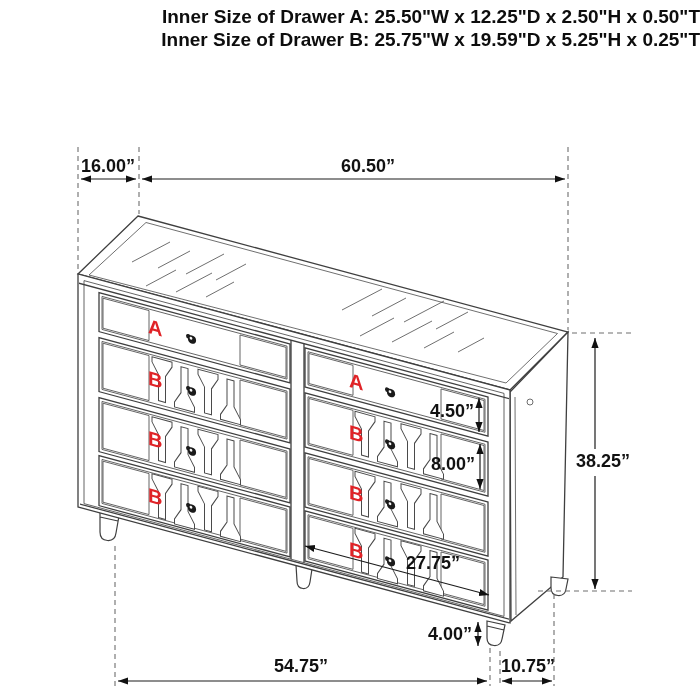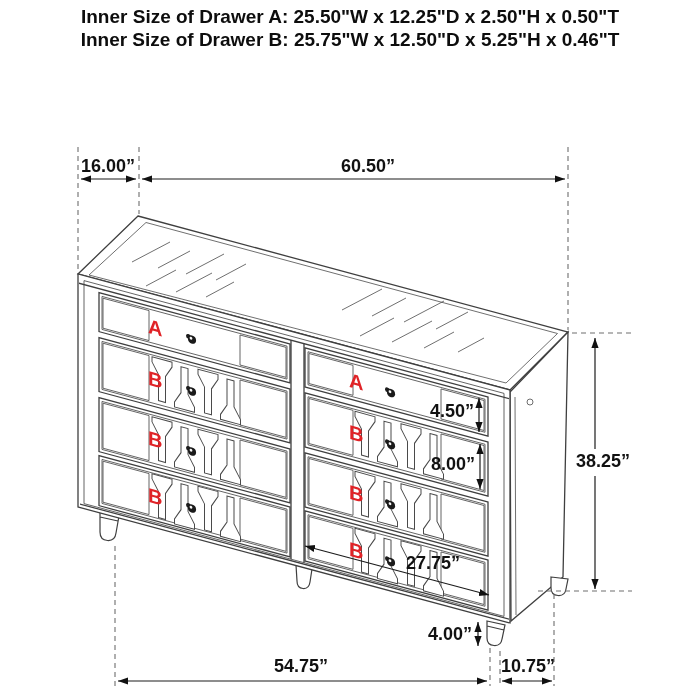--- a/index.html
+++ b/index.html
@@ -1,37 +1,37 @@
 <!DOCTYPE html>
 <html><head>
 <meta charset="utf-8">
 <style>
   html,body{margin:0;padding:0;background:#ffffff;}
   .stage{position:relative;width:700px;height:700px;background:#ffffff;overflow:hidden;
          font-family:"Liberation Sans",sans-serif;}
-  .title-block{position:absolute;top:5px;left:0;width:700px;text-align:center;
+  .title-block{position:absolute;top:5px;left:0;width:700px;text-align:right;
     font-size:19px;font-weight:bold;color:#0d0d0d;line-height:23px;letter-spacing:0;}
   svg{position:absolute;top:0;left:0;}
   svg text{font-family:"Liberation Sans",sans-serif;}
   .dim-text{font-size:18px;font-weight:bold;fill:#111111;}
   .drawer-letter{font-size:20px;font-weight:bold;}
   .ln{stroke:#3f3f3f;stroke-width:1.3;fill:none;}
   .lnthin{stroke:#4a4a4a;stroke-width:0.8;fill:none;}
   .dimline{stroke:#1c1c1c;stroke-width:1.2;fill:none;}
   .dash{stroke:#6e6e6e;stroke-width:1.1;fill:none;stroke-dasharray:5 4;}
   .white{fill:#ffffff;}
 </style>
 </head>
 <body>
 
 <div class="stage">
 
   <div class="title-block">
     <div>Inner Size of Drawer A: 25.50"W x 12.25"D x 2.50"H x 0.50"T</div>
-    <div>Inner Size of Drawer B: 25.75"W x 12.50"D x 5.25"H x 0.46"T</div>
+    <div>Inner Size of Drawer B: 25.75"W x 19.59"D x 5.25"H x 0.25"T</div>
   </div>
 
   <svg width="700" height="700" viewBox="0 0 700 700">
 
     <defs>
       <marker id="arr" viewBox="0 0 10 10" markerWidth="10" markerHeight="10" refX="10" refY="5" orient="auto-start-reverse" markerUnits="userSpaceOnUse">
         <path d="M0,1.4 L10,5 L0,8.6 Z" fill="#111111"></path>
       </marker>
 
       <pattern id="xh" width="7.5" height="7.5" patternUnits="userSpaceOnUse">

